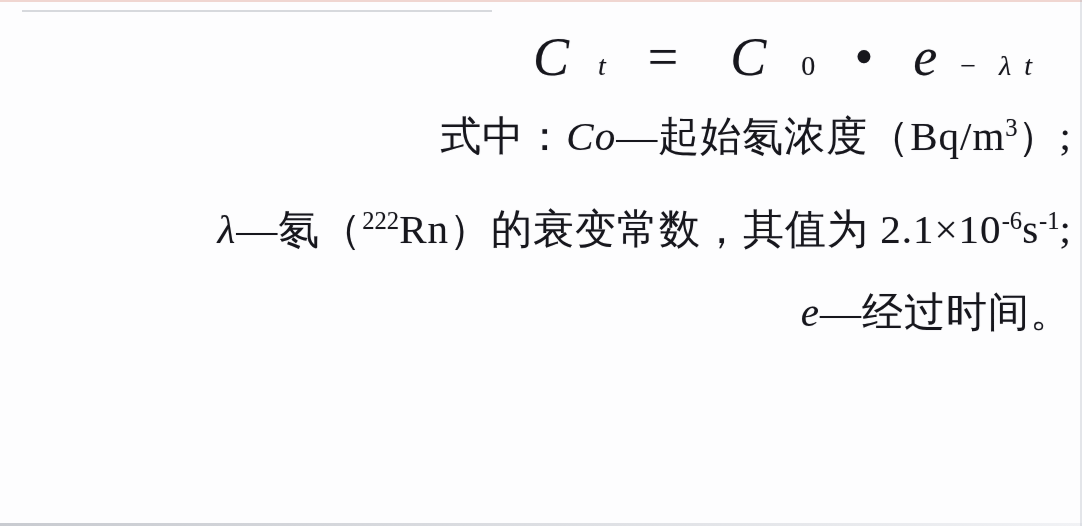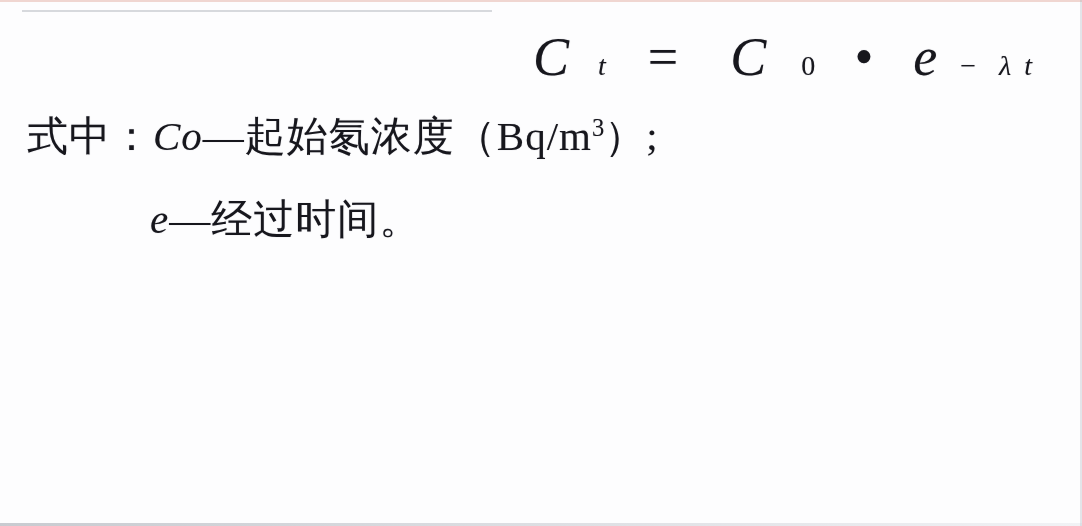--- a/index.html
+++ b/index.html
@@ -49,21 +49,21 @@
   .formula > span:nth-child(10) { margin-left: -19px; }
   .formula .seg-sub { font-size: 0.52em; vertical-align: -0.30em; }
   .formula .seg-sup { font-size: 0.52em; vertical-align: 0.52em; }
 
   
   .body-text {
     position: absolute; left: 27px; top: 86px; right: 10px;
     font-size: 41px; line-height: 83px; letter-spacing: 1px;
     text-shadow: 0 0 1px rgba(25,25,45,0.30);
   }
-  .def-line { white-space: nowrap; }
+  .def-line { white-space: nowrap; text-align: right; }
   .def-line.indent { padding-left: 123px; }
   .seg-it { font-style: italic; }
   .body-text .seg-sup { font-size: 0.60em; vertical-align: 0.58em; letter-spacing: 0; }
   .where { letter-spacing: 1px; }
 </style>
 </head>
 <body>
 
 <div class="page">
   <div class="edge-top"></div>
@@ -81,18 +81,21 @@
       <span class="seg-sup">−</span>
       <span class="seg-it seg-sup">λ</span>
       <span class="seg-it seg-sup">t</span>
     </div>
 
   <div class="body-text">
     <div class="def-line">
       <span class="where">式中：</span><span><span class="seg-it">Co</span><span>—起始氡浓度（Bq/m</span><span class="seg-sup">3</span><span>）;</span></span>
     </div>
     <div class="def-line indent">
+      <span><span class="seg-it">λ</span><span>—氡（</span><span class="seg-sup">222</span><span>Rn）的衰变常数，其值为 2.1×10</span><span class="seg-sup">-6</span><span>s</span><span class="seg-sup">-1</span><span>;</span></span>
+    </div>
+    <div class="def-line indent">
       <span><span class="seg-it">e</span><span>—经过时间。</span></span>
     </div>
   </div>
 
   <div class="edge-bottom"></div>
 </div>
 
 </body></html>

